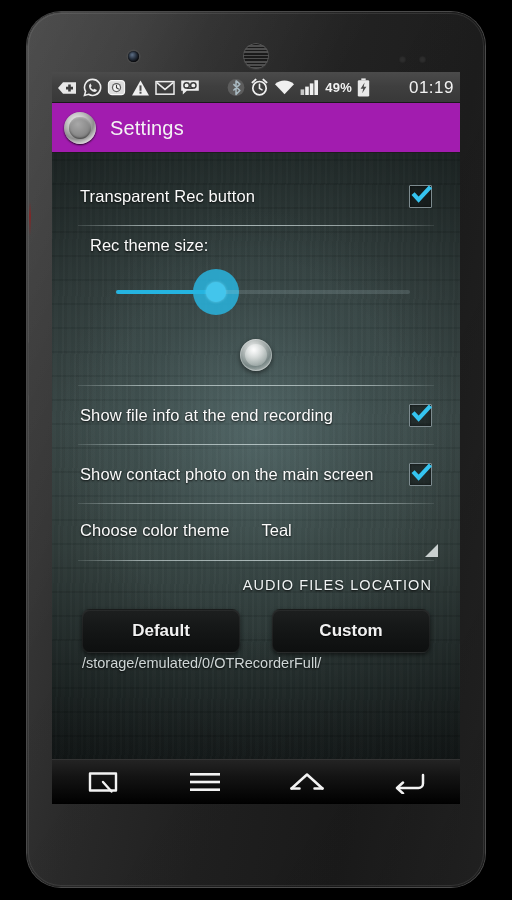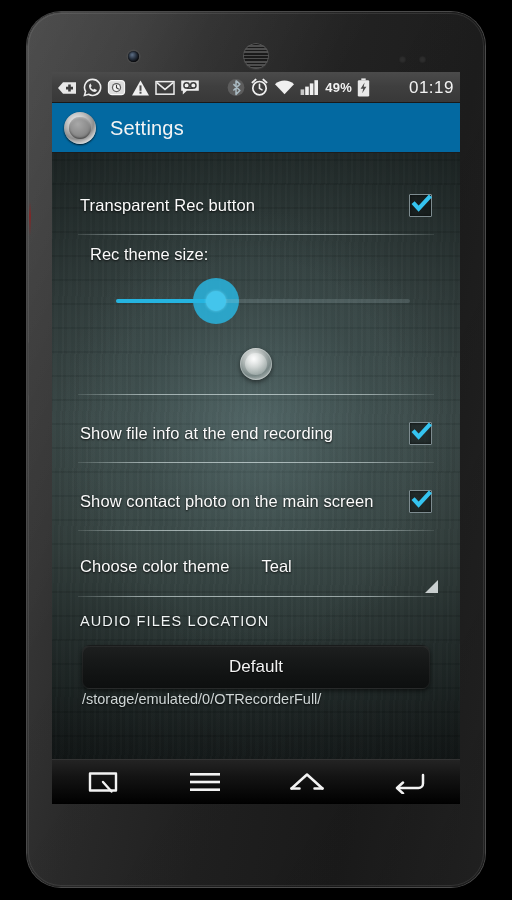--- a/index.html
+++ b/index.html
@@ -100,21 +100,21 @@
   .sb-text {
     color: #f2f2f2; font-size: 13px; font-weight: bold;
     letter-spacing: .2px; line-height: 1;
   }
   #sb-clock { font-size: 17px; font-weight: normal; letter-spacing: .5px; margin-left: 34px; }
 
   
   #action-bar {
     position: relative;
     height: 50px;
-    background: #0369a1;
+    background: #a21caf;
     display: flex; align-items: center;
     padding-left: 12px;
   }
   #action-bar::after {
     content:""; position:absolute; left:0; right:0; bottom:0; height:1px;
     background: #1c1c1c;
   }
   #app-icon {
     width: 32px; height: 32px; border-radius: 50%;
     background:
@@ -155,21 +155,20 @@
   .divider {
     height: 1px; margin: 0 6px;
     background: linear-gradient(90deg, rgba(215,228,228,0.12) 0%, rgba(215,228,228,0.62) 18%, rgba(215,228,228,0.70) 50%, rgba(215,228,228,0.58) 82%, rgba(215,228,228,0.10) 100%);
   }
 
   .pref-row {
     display: flex; align-items: center;
     padding: 0 8px;
     min-height: 58px;
     position: relative;
-    margin-top: 9px;
   }
   .pref-label {
     color: #fbfbfb; font-size: 16.5px;
     text-shadow: 0 1px 2px rgba(0,0,0,0.85);
     letter-spacing: .1px;
   }
   .pref-spacer { flex: 1; }
 
   .checkbox {
     width: 21px; height: 21px; flex: none;
@@ -235,27 +234,28 @@
   #spinner-caret {
     position: absolute; right: 2px; bottom: 3px;
     width: 0; height: 0;
     border-left: 13px solid transparent;
     border-bottom: 13px solid rgba(240,245,245,0.80);
   }
 
   
   #audio-section { padding: 16px 8px 0 8px; position: relative; }
   #audio-header {
-    text-align: left; color: #f0f4f4;
+    text-align: right; color: #f0f4f4;
     font-size: 14.5px; letter-spacing: 1.1px;
     text-shadow: 0 1px 2px rgba(0,0,0,0.85);
   }
   #audio-buttons {
     display: flex; gap: 32px; margin-top: 16px;
     padding: 0 2px;
+    font-weight: bold;
   }
   .loc-btn {
     flex: 1; height: 42px;
     border-radius: 8px;
     background: linear-gradient(180deg, #1d1f1f 0%, #141616 50%, #0d0f0f 100%);
     color: #f2f2f2; font-size: 17px;
     display: flex; align-items: center; justify-content: center;
     border: 1px solid rgba(255,255,255,0.05);
     box-shadow: 0 2px 4px rgba(0,0,0,0.55), inset 0 1px 0 rgba(255,255,255,0.05);
     text-shadow: 0 1px 1px rgba(0,0,0,0.9);
@@ -429,20 +429,21 @@
           <span class="pref-spacer"></span>
           <span id="spinner-caret"></span>
         </div>
 
         <div class="divider"></div>
 
         <div id="audio-section">
           <div id="audio-header">AUDIO FILES LOCATION</div>
           <div id="audio-buttons">
             <div class="loc-btn">Default</div>
+            <div class="loc-btn">Custom</div>
           </div>
           <div id="audio-path">/storage/emulated/0/OTRecorderFull/</div>
         </div>
 
       </div>
     </div>
 
     <div id="nav-bar">
       <div class="nav-btn">
         <svg width="34" height="28" viewBox="0 0 34 28">

